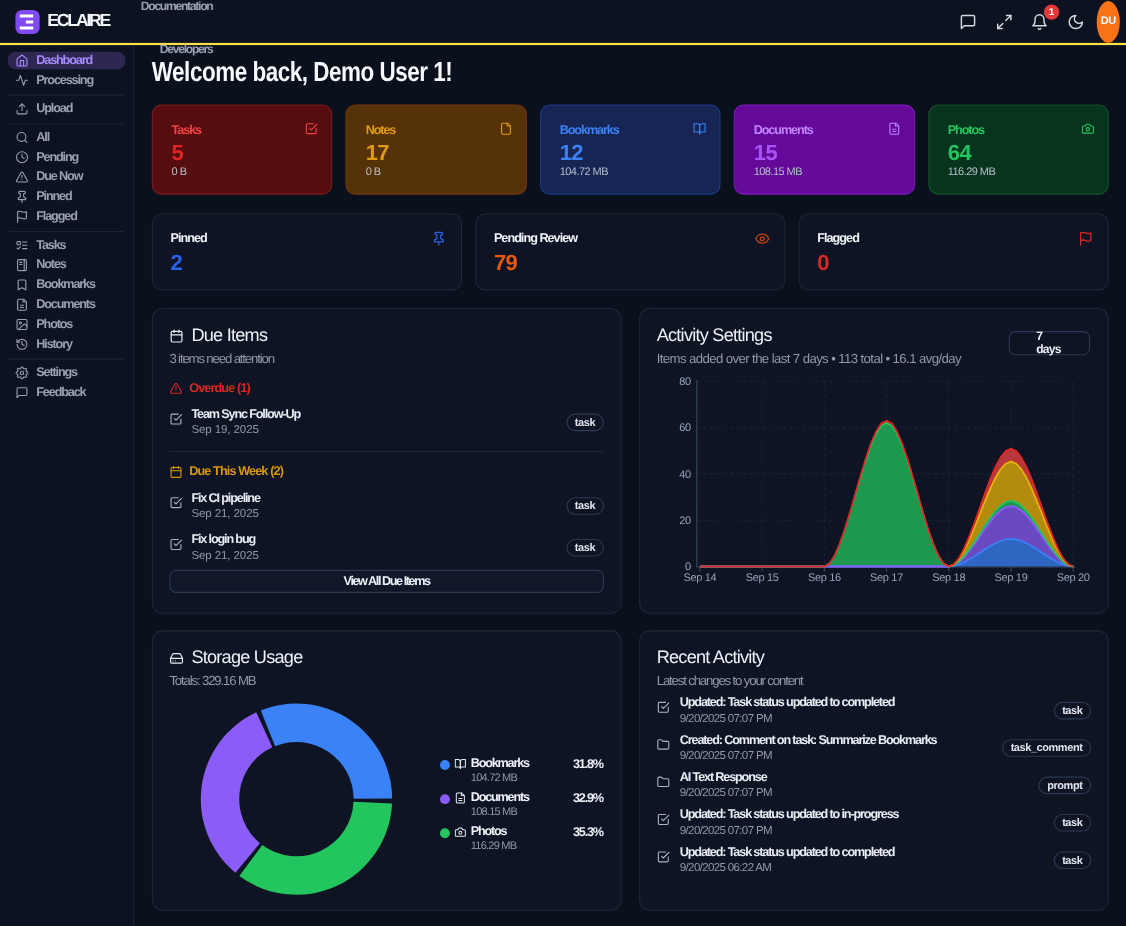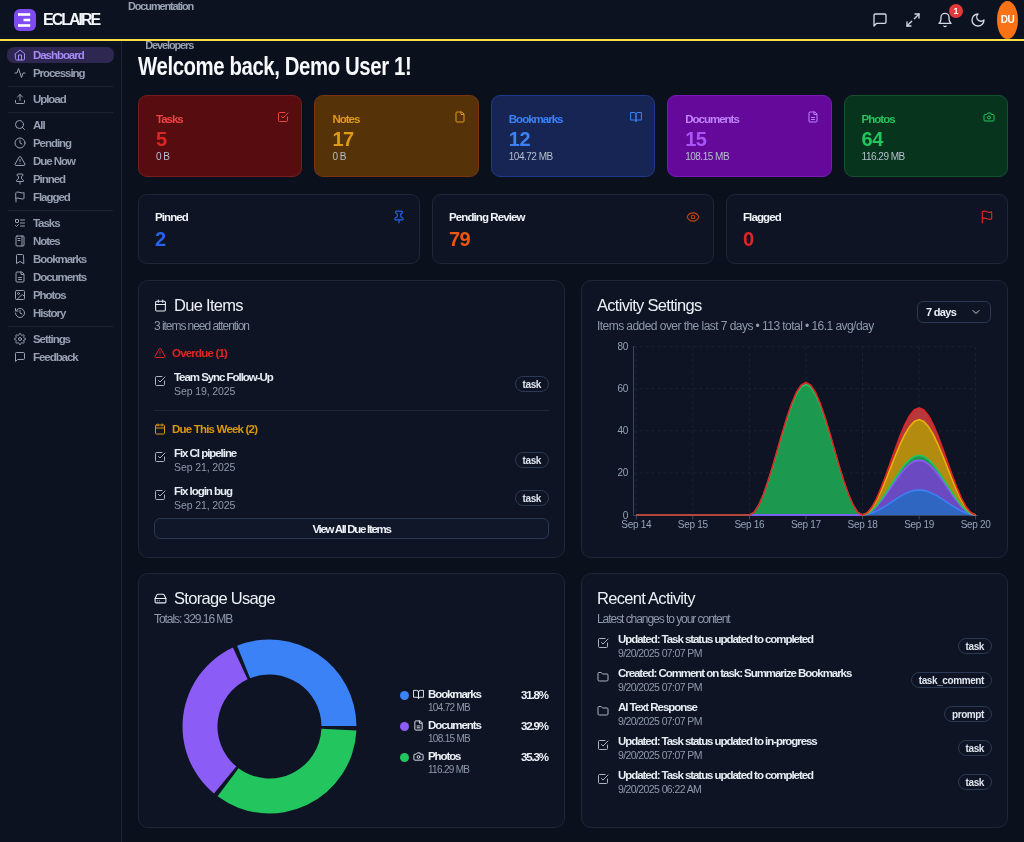--- a/index.html
+++ b/index.html
@@ -51,21 +51,21 @@
   .p-bot { height:255px; }
   .ptitle { font-size:16.5px; font-weight:400; color:#eef2f8; display:flex; align-items:center; gap:4px; letter-spacing:-0.7px; line-height:20px; }
   .psub { font-size:12px; color:#8e99ab; margin-top:5px; letter-spacing:-1.05px; line-height:12px; }
   .sechdr { display:flex; align-items:center; gap:6px; font-size:11.5px; font-weight:700; letter-spacing:-0.8px; }
   .due-item { display:flex; align-items:flex-start; gap:8px; margin-top:12px; min-height:26px; }
   .due-item .tt { font-size:11.5px; font-weight:700; color:#e8edf4; letter-spacing:-1.05px; line-height:13px; }
   .due-item .dt { font-size:10.5px; color:#8e99ab; margin-top:1px; letter-spacing:-0.1px; line-height:12px; }
   .pill { margin-left:auto; border:1px solid #2a3a55; border-radius:999px; padding:0 7px; height:16px; line-height:15px; font-size:10px; font-weight:700; color:#dfe6ef; background:#0e1423; align-self:center; letter-spacing:-0.4px; flex:0 0 auto; }
   .ddiv { height:1px; background:#1d2739; margin:13px 0 12px; }
   .viewall { position:absolute; left:15px; right:15px; bottom:18px; height:21px; border:1px solid #2a3a55; border-radius:6px; background:#0f1728; display:flex; align-items:center; justify-content:center; font-size:11.5px; font-weight:700; color:#eef2f8; letter-spacing:-1.3px; }
-  .seldd { position:absolute; top:20px; right:16px; width:74px; height:22px; border:1px solid #2a3a55; border-radius:6px; background:#0e1423; display:flex; align-items:center; justify-content:space-between; padding:0 8px; font-size:11px; font-weight:700; color:#eef2f8; letter-spacing:-0.7px; }
+  .seldd { position:absolute; top:20px; right:16px; width:74px; height:22px; border:1px solid #2a3a55; border-radius:6px; background:#0e1423; display:flex; align-items:center; justify-content:space-between; padding:0 24px; font-size:11px; font-weight:700; color:#eef2f8; letter-spacing:-0.7px; }
   .ra-item { display:flex; align-items:flex-start; gap:9px; margin-top:8px; min-height:25px; }
   .ra-item .tt { font-size:11.5px; font-weight:700; color:#e8edf4; letter-spacing:-1.05px; line-height:13px; white-space:nowrap; }
   .ra-item .dt { font-size:10.5px; color:#8e99ab; margin-top:1px; letter-spacing:-0.6px; line-height:12px; }
   .leg { position:absolute; left:261px; right:16px; top:114px; }
   .leg-row { display:flex; align-items:flex-start; gap:4px; margin-bottom:5px; position:relative; min-height:26px; }
   .leg-dot { width:9px; height:9px; border-radius:50%; margin-top:3px; flex:0 0 auto; }
   .leg .nm { font-size:11.5px; font-weight:700; color:#eef2f8; letter-spacing:-1.1px; line-height:13px; }
   .leg .sz { font-size:10px; color:#8e99ab; margin-top:1px; letter-spacing:-0.7px; line-height:12px; }
   .leg .pct { position:absolute; right:0; top:1px; font-size:11.5px; font-weight:700; color:#eef2f8; letter-spacing:-1.1px; }
   svg.ic { display:block; }

